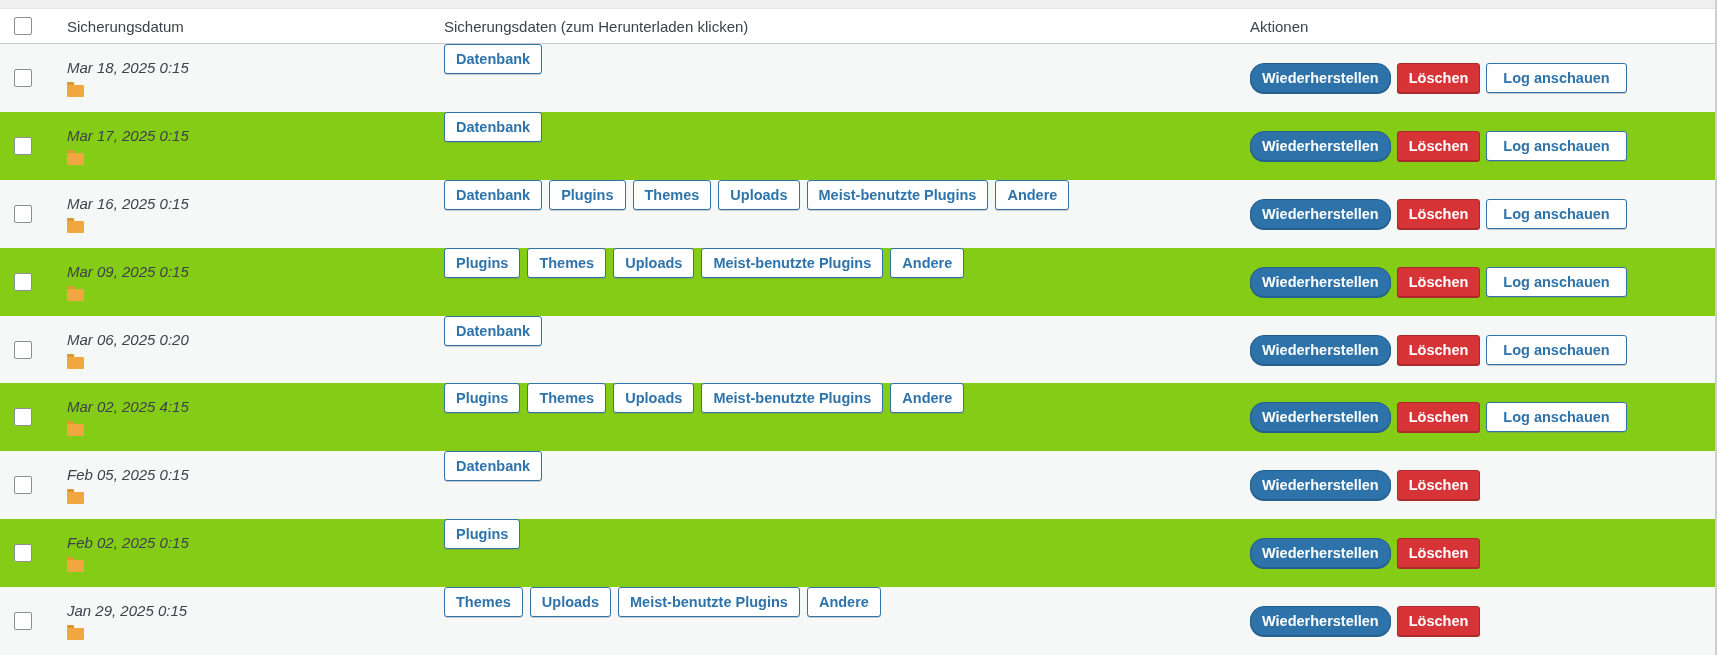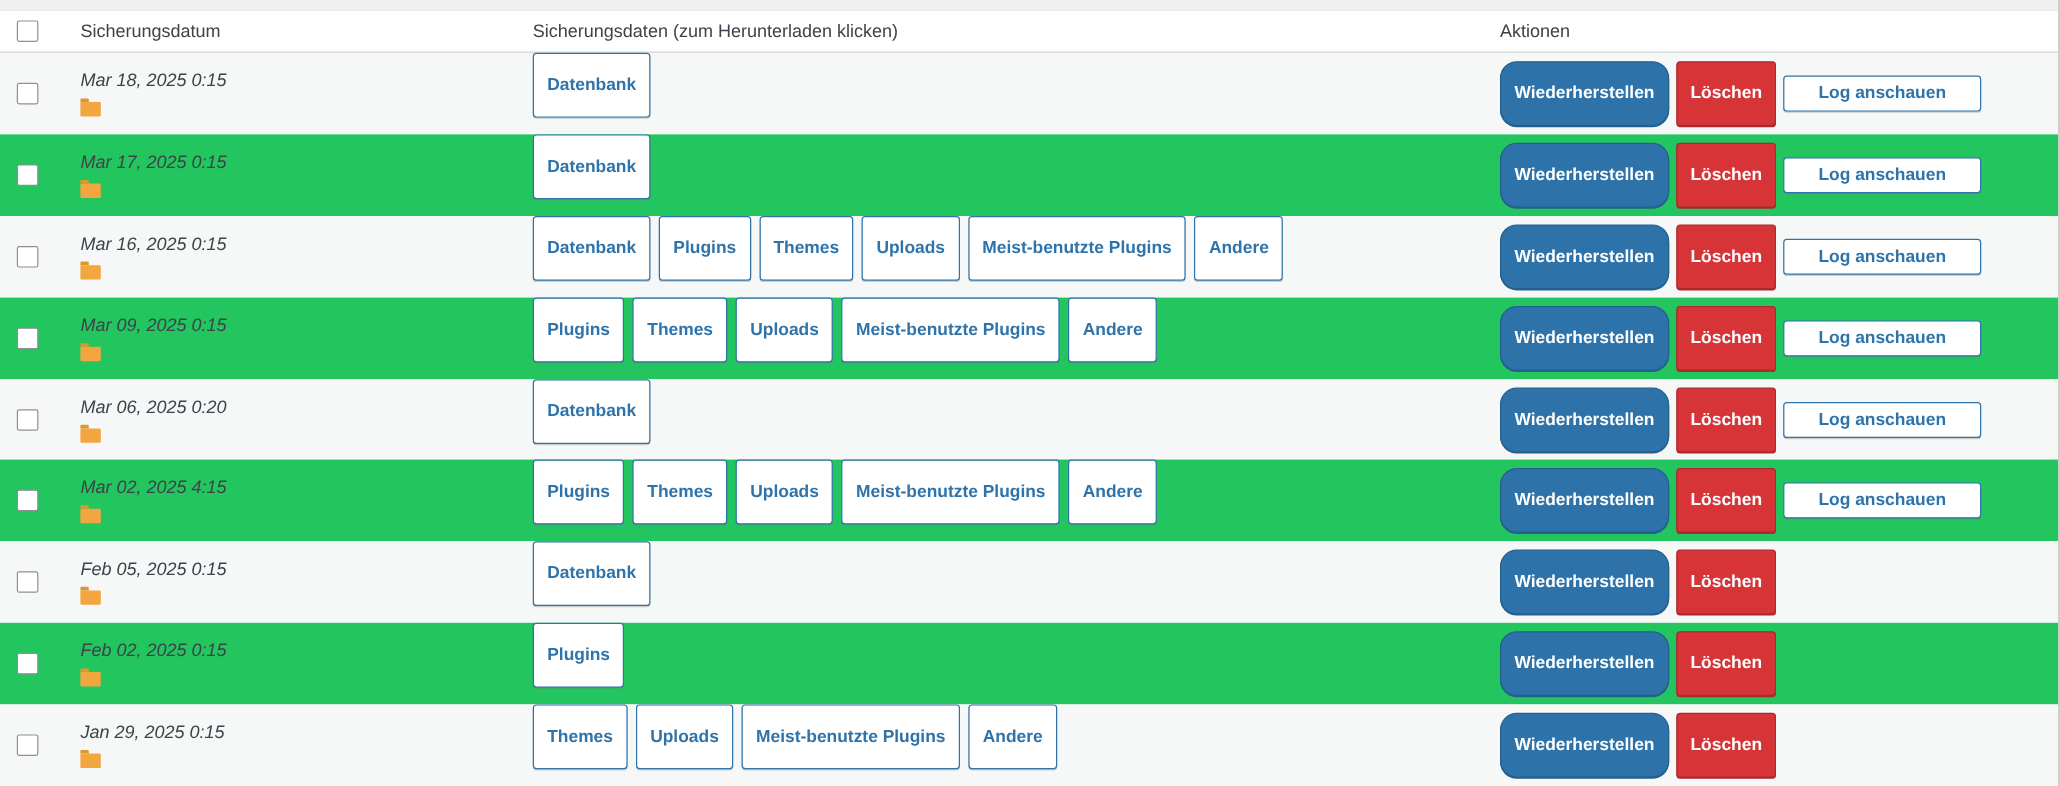--- a/index.html
+++ b/index.html
@@ -26,21 +26,21 @@
     display: flex;
     align-items: center;
     font-size: 15px;
   }
 
   
   .row {
     height: 67.9px;
     display: flex;
     align-items: stretch;
-    background: #22c55e;
+    background: #84cc16;
   }
   .row.stripe { background: #f6f7f7; }
 
   
   .cell-check {
     width: 67px; min-width: 67px;
     padding-left: 14px;
     display: flex; align-items: center;
   }
   .cell-date  { width: 377px; min-width: 377px; display: flex; flex-direction: column; justify-content: center; }
@@ -74,21 +74,21 @@
     border-radius: 1px 1px 0 0;
   }
 
   
   .btn {
     display: inline-block;
     font-family: "Liberation Sans", "DejaVu Sans", sans-serif;
     font-size: 14.5px;
     font-weight: bold;
     line-height: 18px;
-    padding: 17px 11px;
+    padding: 5px 11px;
     border-radius: 3px;
     border: 1px solid;
     cursor: pointer;
     white-space: nowrap;
     text-align: center;
   }
   .chip {
     background: #ffffff;
     color: #2e73aa;
     border-color: #2e73aa;
@@ -108,21 +108,21 @@
     color: #ffffff;
     border-color: #ac292c;
     box-shadow: 0 1px 0 #ac292c;
     margin-right: 6px;
   }
   .btn-outline {
     background: #ffffff;
     color: #2e73aa;
     border-color: #2e73aa;
     box-shadow: 0 1px 0 rgba(120,120,120,.35);
-    padding: 5px 28px;
+    padding: 5px 16px;
     margin-right: 6px;
   }
 
   .th-label { color: #3c434a; }
 </style>
 </head>
 <body>
 
 <div class="scroll-strip"></div>
 

